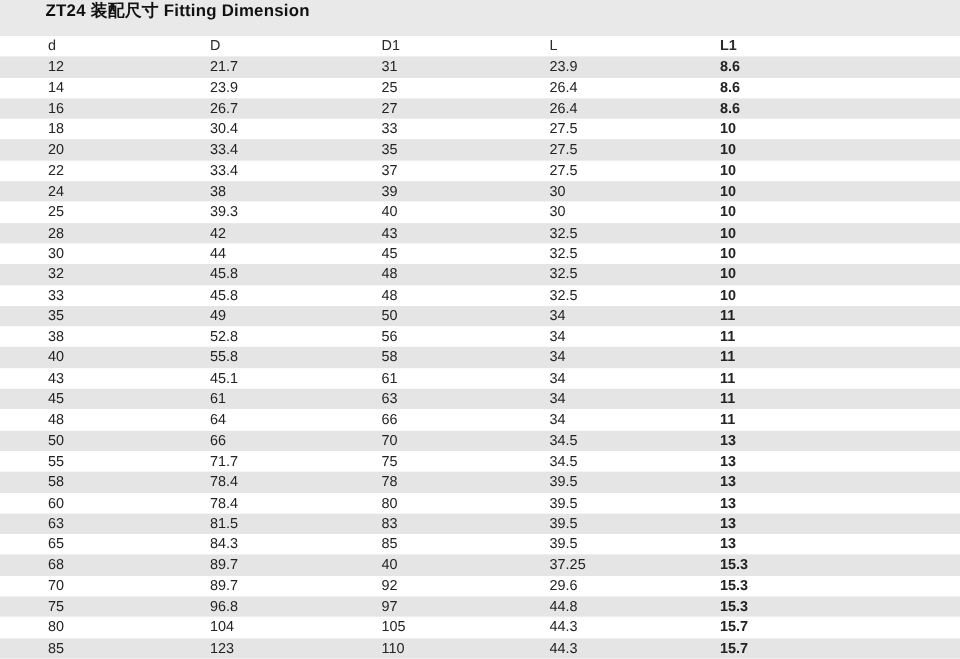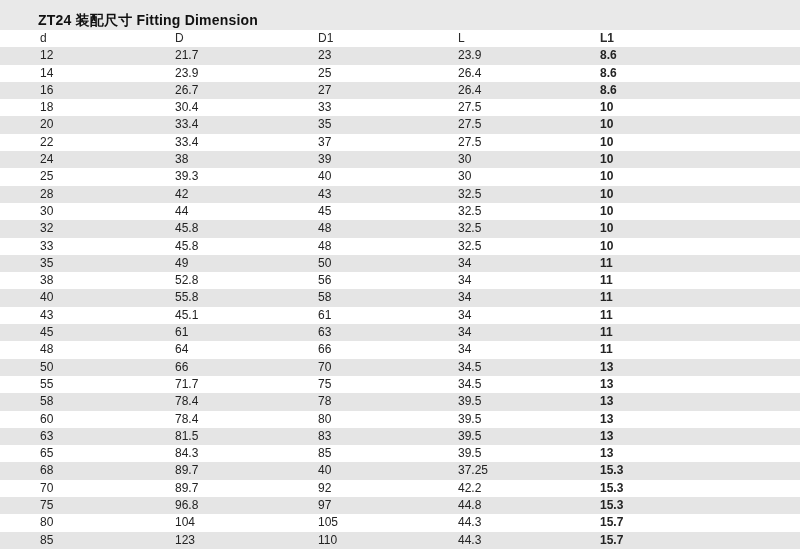--- a/index.html
+++ b/index.html
@@ -12,21 +12,21 @@
     width: 800px;
     height: 549px;
     background: var(--plain, #ffffff);
     overflow: hidden;
     color: var(--text, #232323);
   }
   .title-band {
     height: 30px;
     background: var(--band, #e9e9e9);
     display: flex;
-    align-items: flex-end;
+    align-items: flex-start;
     padding-left: 38px;
     box-sizing: border-box;
   }
   .title-band .title {
     font-size: 14px;
     font-weight: bold;
     color: #111;
     letter-spacing: 0.2px;
   }
   .table { width: 800px; }
@@ -61,21 +61,21 @@
         <span class="cell col0">d</span>
         <span class="cell col1">D</span>
         <span class="cell col2">D1</span>
         <span class="cell col3">L</span>
         <span class="cell col4">L1</span>
       </div>
     <div id="rows-container">
         <div class="row stripe">
           <span class="cell col0">12</span>
           <span class="cell col1">21.7</span>
-          <span class="cell col2">23</span>
+          <span class="cell col2">31</span>
           <span class="cell col3">23.9</span>
           <span class="cell col4">8.6</span>
         </div>
         <div class="row plain">
           <span class="cell col0">14</span>
           <span class="cell col1">23.9</span>
           <span class="cell col2">25</span>
           <span class="cell col3">26.4</span>
           <span class="cell col4">8.6</span>
         </div>
@@ -237,21 +237,21 @@
           <span class="cell col0">68</span>
           <span class="cell col1">89.7</span>
           <span class="cell col2">40</span>
           <span class="cell col3">37.25</span>
           <span class="cell col4">15.3</span>
         </div>
         <div class="row plain">
           <span class="cell col0">70</span>
           <span class="cell col1">89.7</span>
           <span class="cell col2">92</span>
-          <span class="cell col3">42.2</span>
+          <span class="cell col3">29.6</span>
           <span class="cell col4">15.3</span>
         </div>
         <div class="row stripe">
           <span class="cell col0">75</span>
           <span class="cell col1">96.8</span>
           <span class="cell col2">97</span>
           <span class="cell col3">44.8</span>
           <span class="cell col4">15.3</span>
         </div>
         <div class="row plain">

